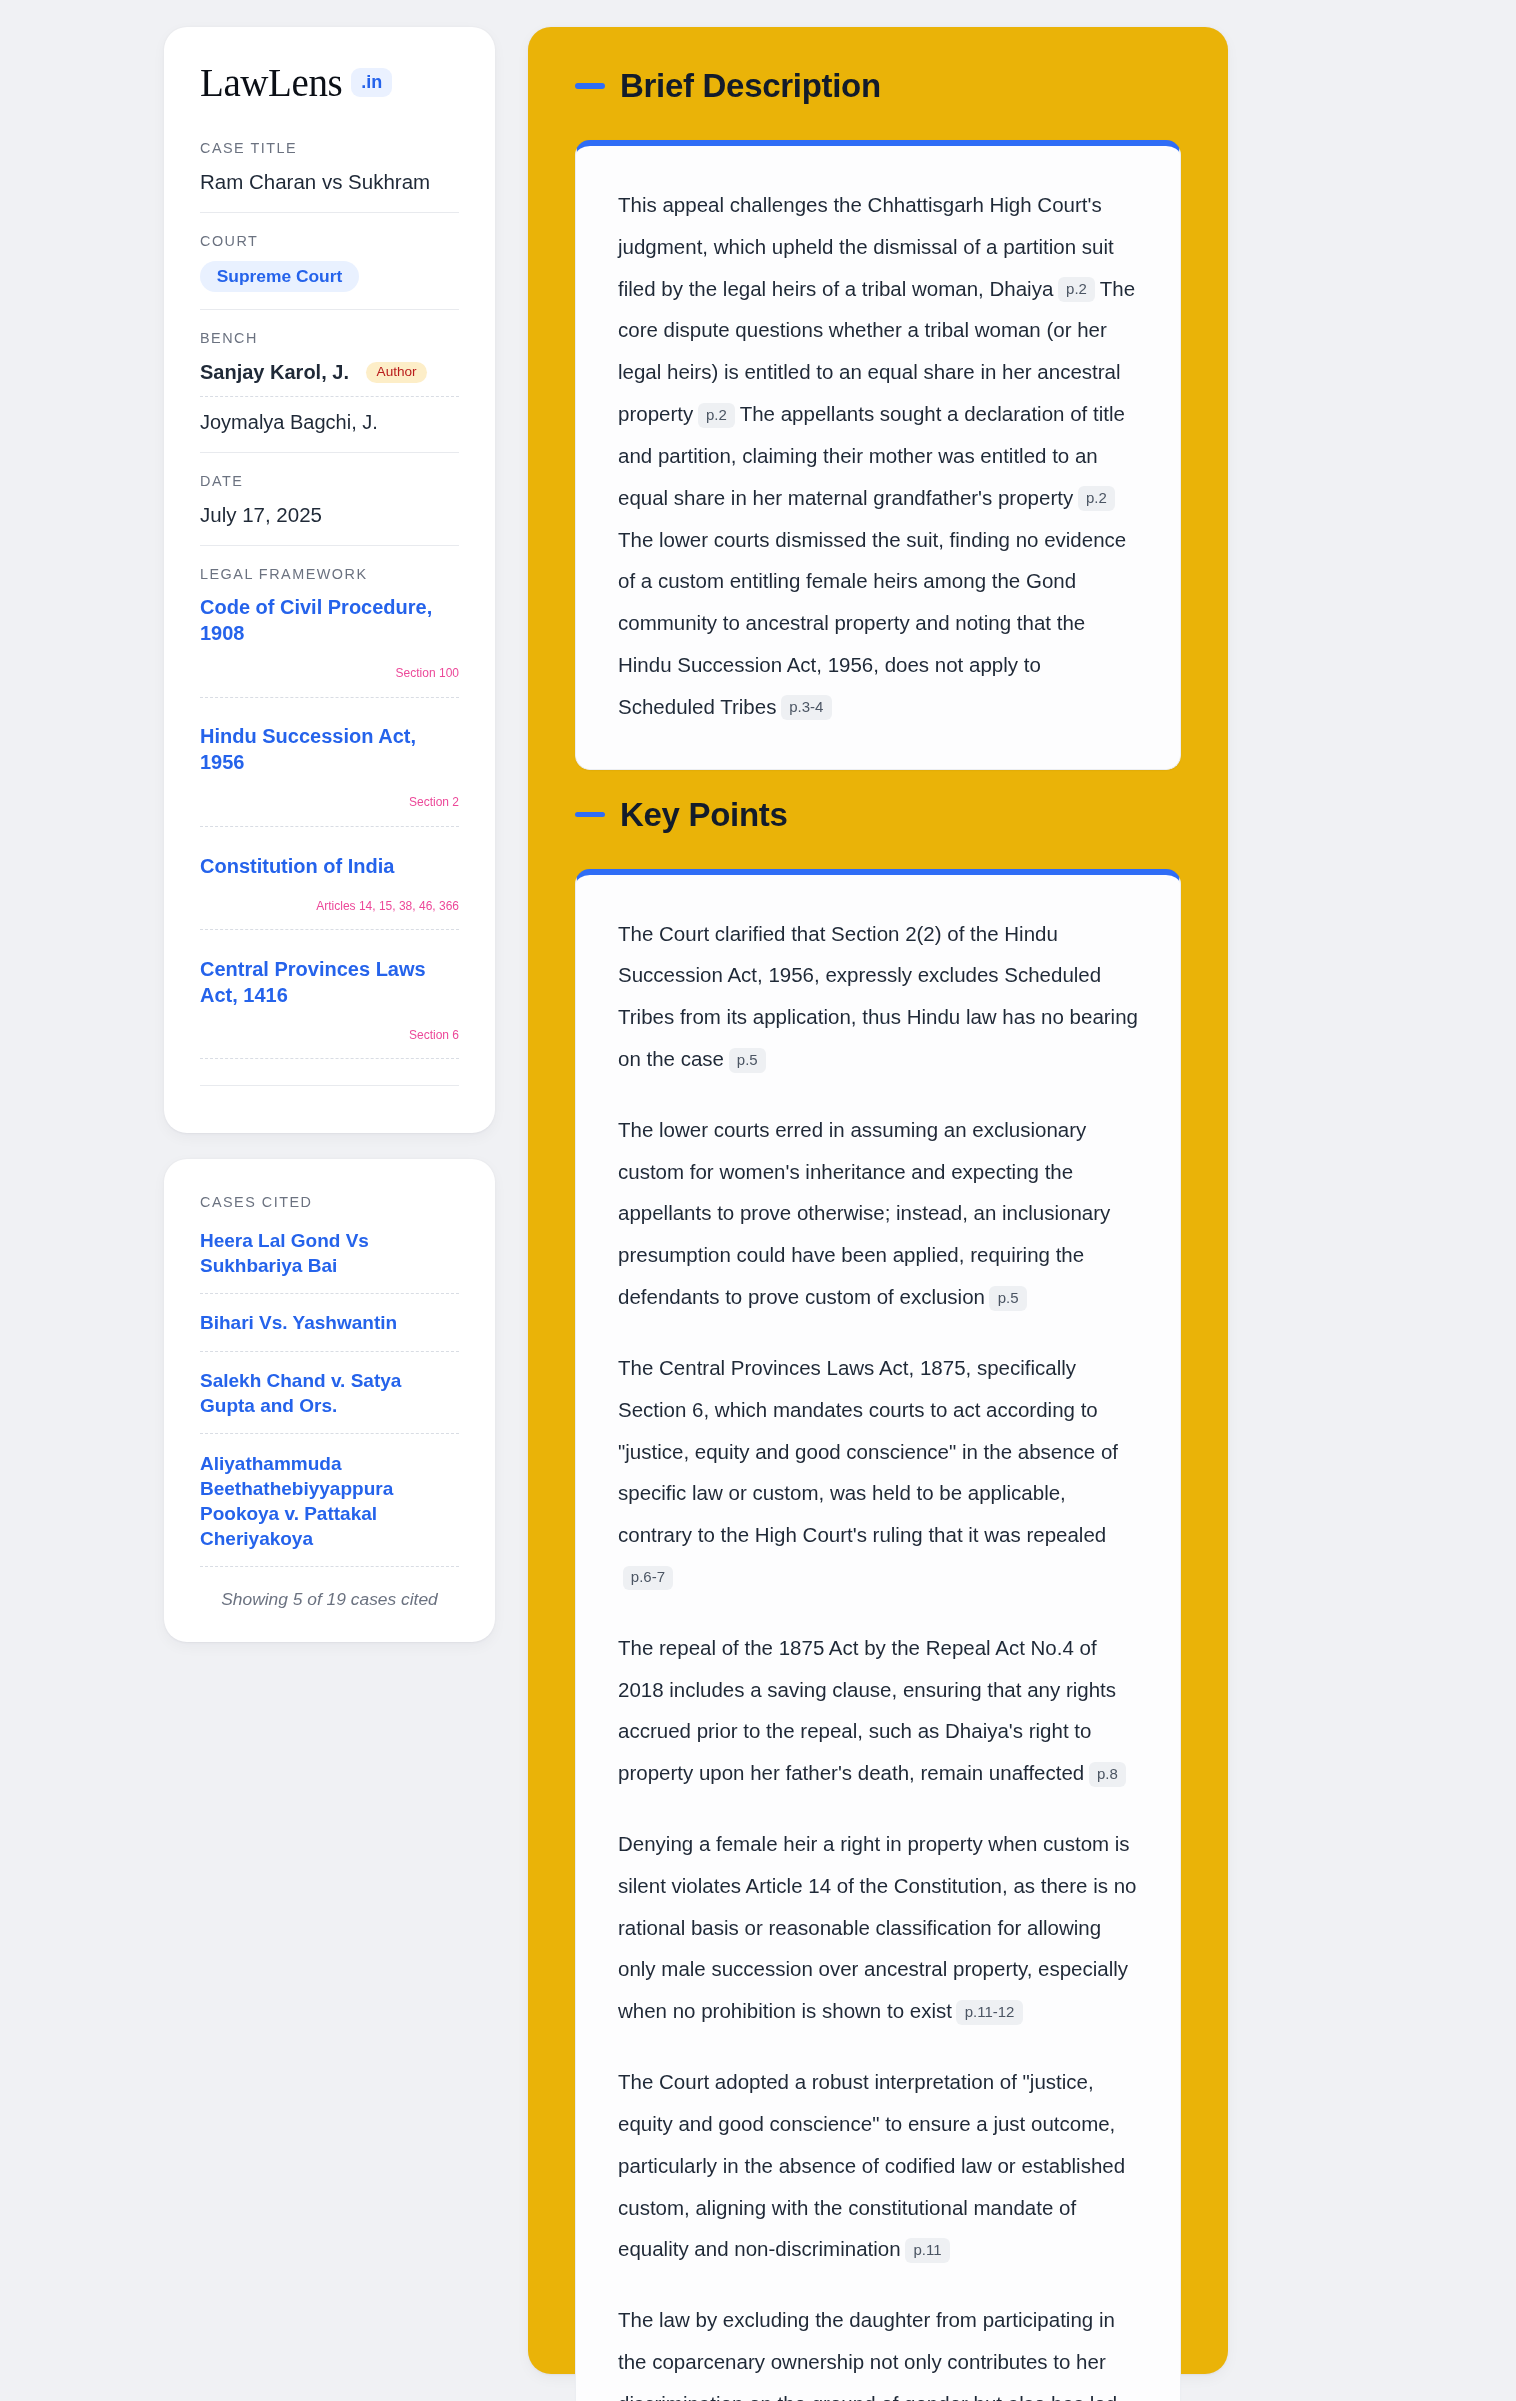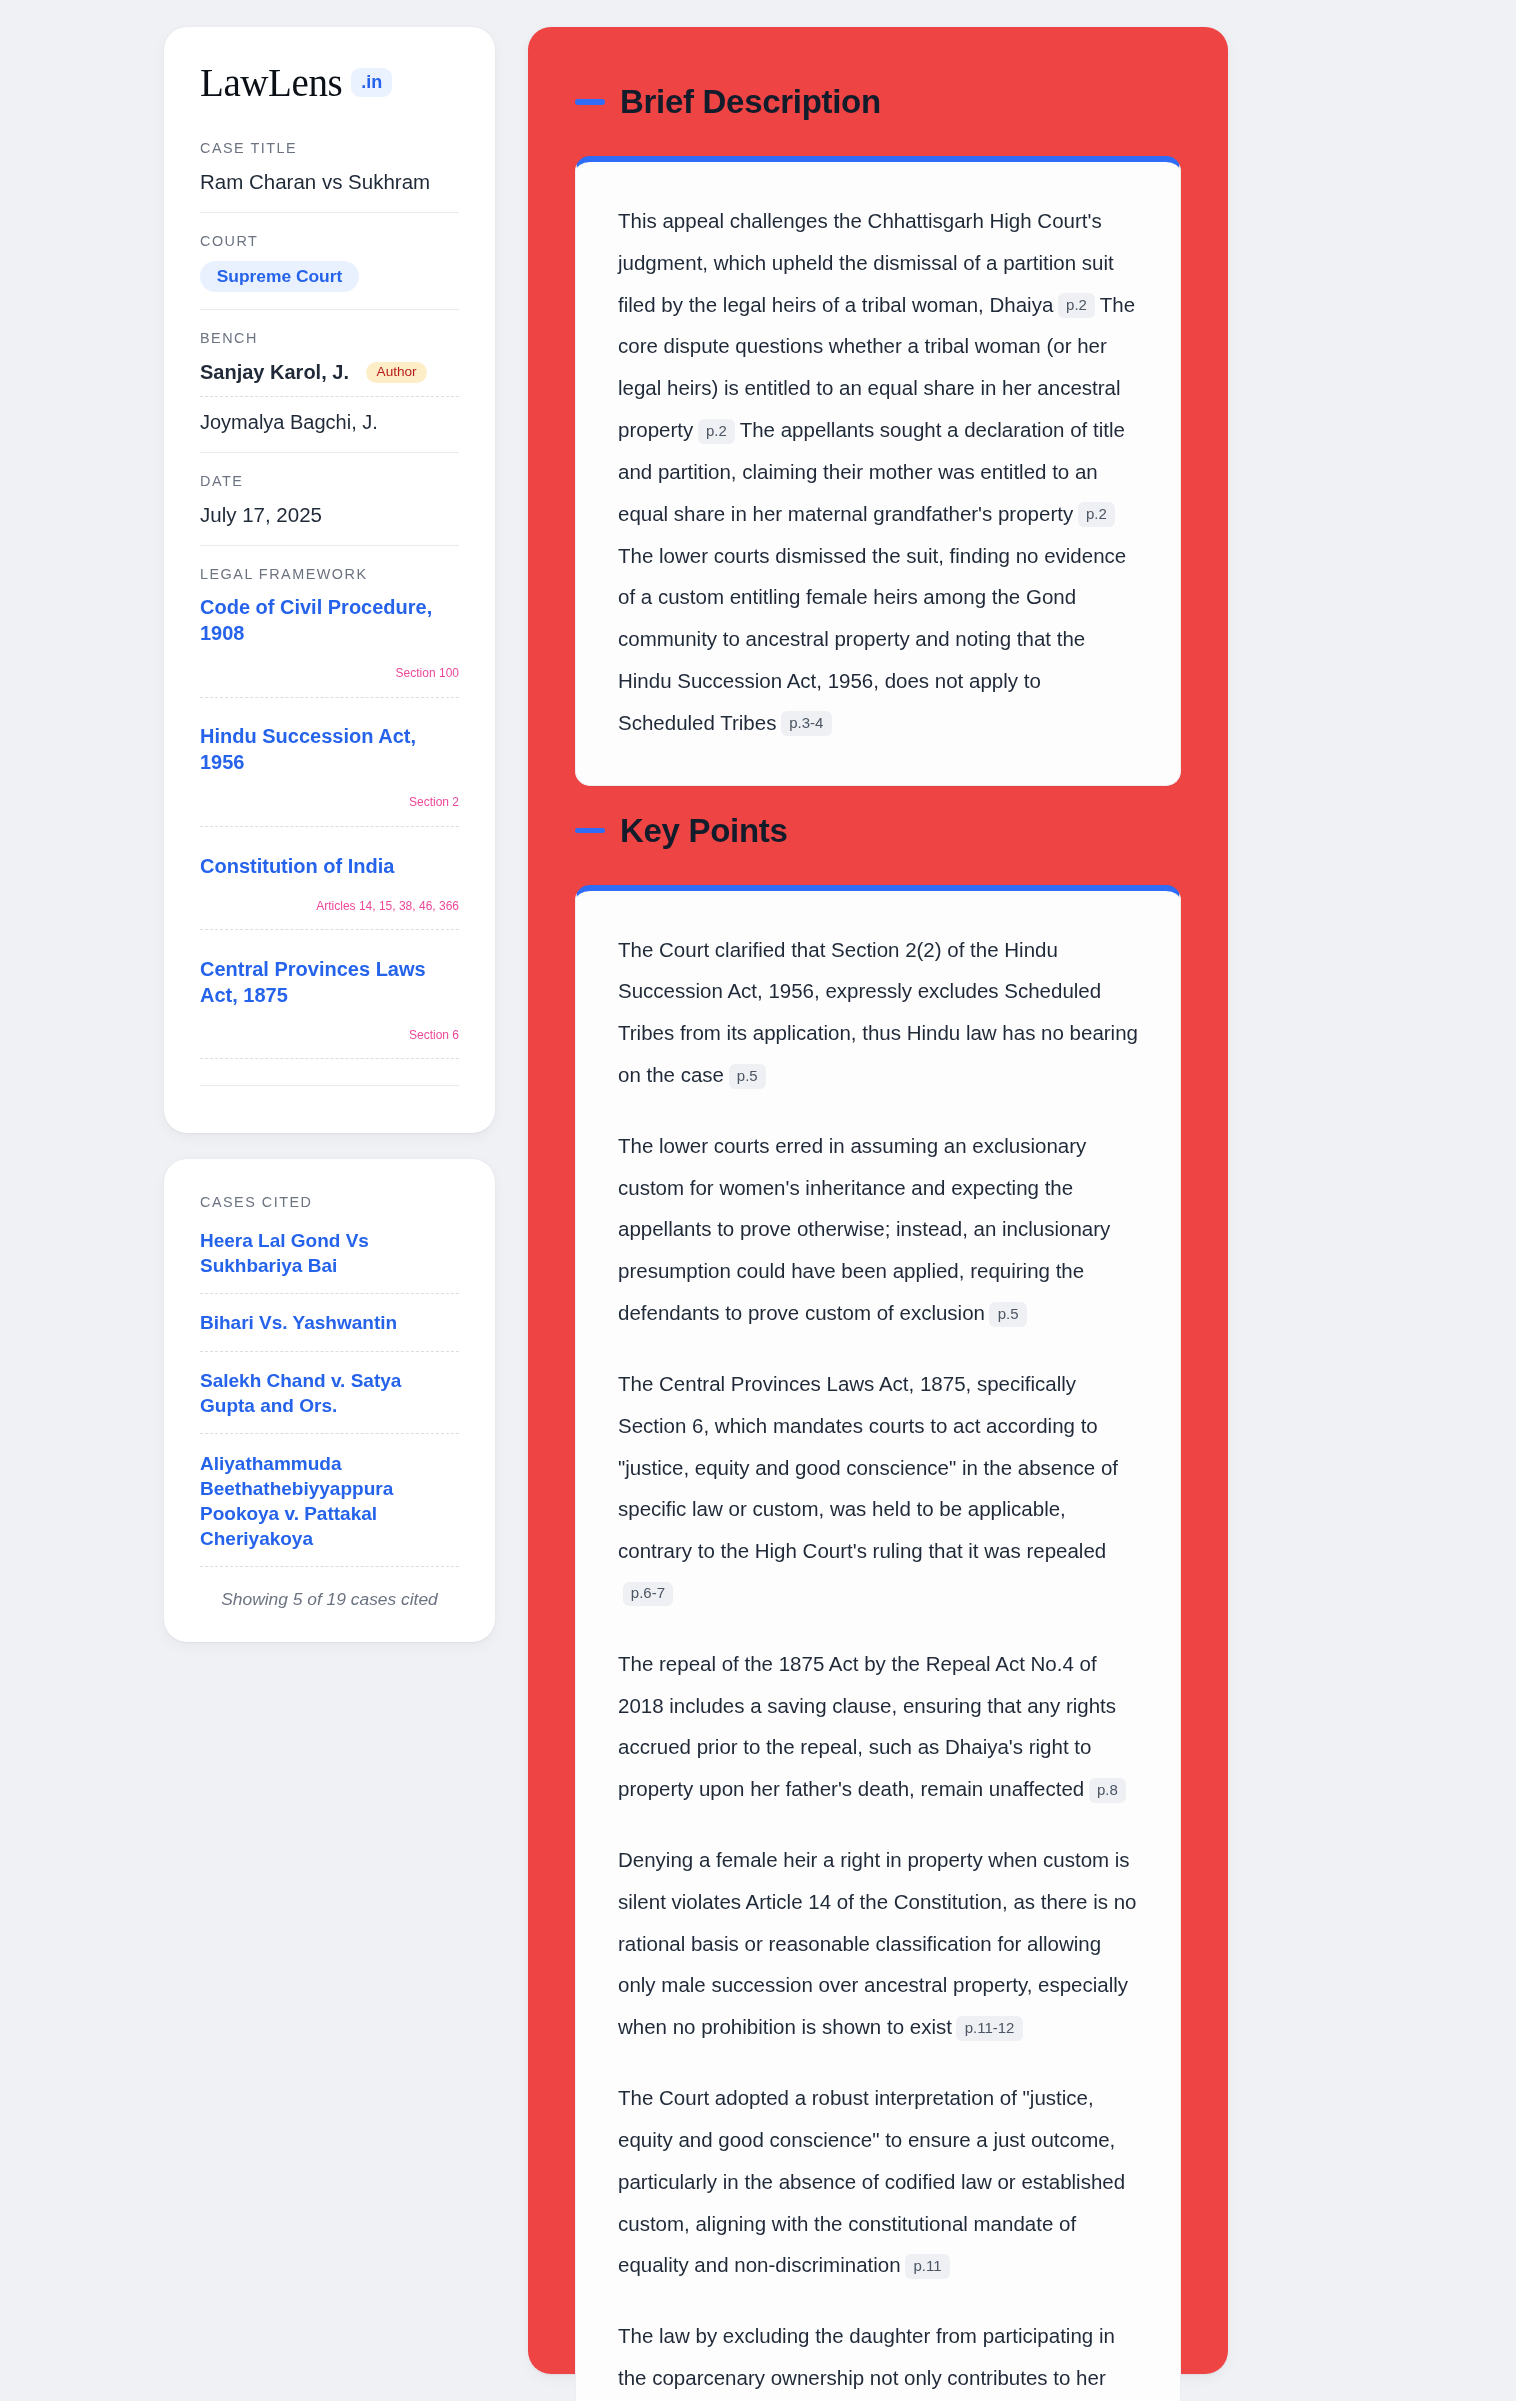--- a/index.html
+++ b/index.html
@@ -157,23 +157,23 @@
     text-align: center;
     font-size: 17.4px;
     font-style: italic;
     color: #6b7280;
     padding-top: 4.5px;
   }
 
   
   .main {
     flex: 1;
-    background: #ef4444;
+    background: #eab308;
     border-radius: 23px;
-    padding: 56px 47px 61px 47px;
+    padding: 40px 47px 61px 47px;
     box-shadow: 0 0.8px 2.3px rgba(16,24,40,0.05), 0 4.5px 13.6px rgba(16,24,40,0.04);
     min-width: 0;
   }
 
   .section { margin-bottom: 26px; }
   .section:last-child { margin-bottom: 0; }
 
   .section-head {
     display: flex;
     align-items: center;
@@ -283,21 +283,21 @@
         </div>
         <div class="fw-item">
           <div class="fw-act">Hindu Succession Act, 1956</div>
           <div class="fw-sections">Section 2</div>
         </div>
         <div class="fw-item">
           <div class="fw-act">Constitution of India</div>
           <div class="fw-sections">Articles 14, 15, 38, 46, 366</div>
         </div>
         <div class="fw-item">
-          <div class="fw-act">Central Provinces Laws Act, 1875</div>
+          <div class="fw-act">Central Provinces Laws Act, 1416</div>
           <div class="fw-sections">Section 6</div>
         </div>
         <div class="fw-tail"></div>
       </div>
 
     </div>
 
     <div class="card cases-card">
       <div class="cases-label">CASES CITED</div>
       <div class="case-item">Heera Lal Gond Vs Sukhbariya Bai</div>

